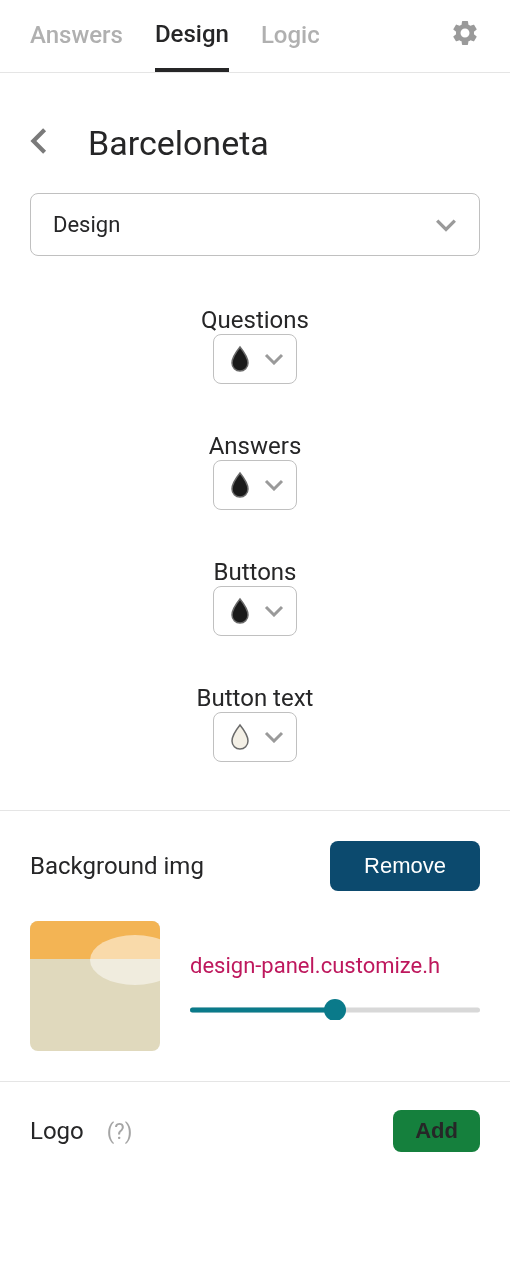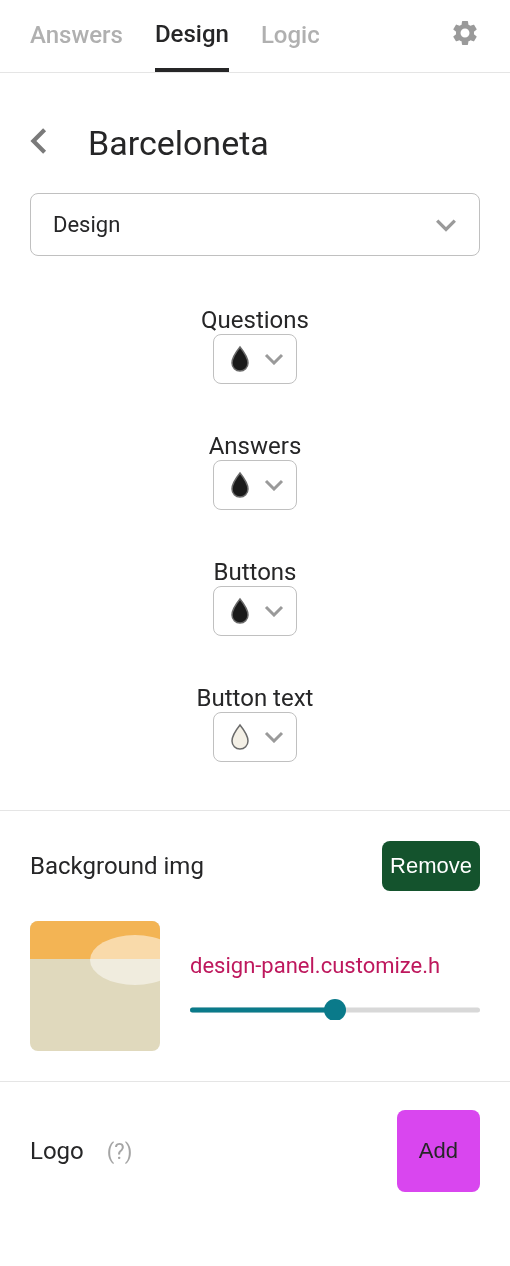--- a/index.html
+++ b/index.html
@@ -112,25 +112,25 @@
       display: flex;
       align-items: center;
       justify-content: space-between;
       margin-bottom: 30px;
     }
     .bg-img-label {
       font-size: 24px;
       color: #262627;
     }
     .remove-btn {
-      background: #14532d;
+      background: #0c4a6e;
       color: #fff;
       border: none;
       border-radius: 8px;
-      padding: 12px 8px;
+      padding: 12px 34px;
       font-size: 22px;
       cursor: pointer;
     }
     .bg-img-body {
       display: flex;
       gap: 30px;
       align-items: center;
     }
     .thumb {
       width: 130px;
@@ -216,27 +216,28 @@
     }
     .logo-label {
       font-size: 24px;
       color: #262627;
     }
     .logo-help {
       font-size: 22px;
       color: #a5a5a5;
     }
     .add-btn {
-      background: #d946ef;
+      background: #15803d;
       border: none;
       border-radius: 8px;
-      padding: 28px 22px;
-      font-size: 22px;
-      color: #262627;
-      cursor: pointer;
+      padding: 8px 22px;
+      font-size: 22px;
+      color: #262627;
+      cursor: pointer;
+      font-weight: bold;
     }
   </style>
 </head>
 <body>
 
 <div class="tabs">
   <div class="tab">Answers</div>
   <div class="tab active">Design</div>
   <div class="tab">Logic</div>
   <div class="tab-spacer"></div>

